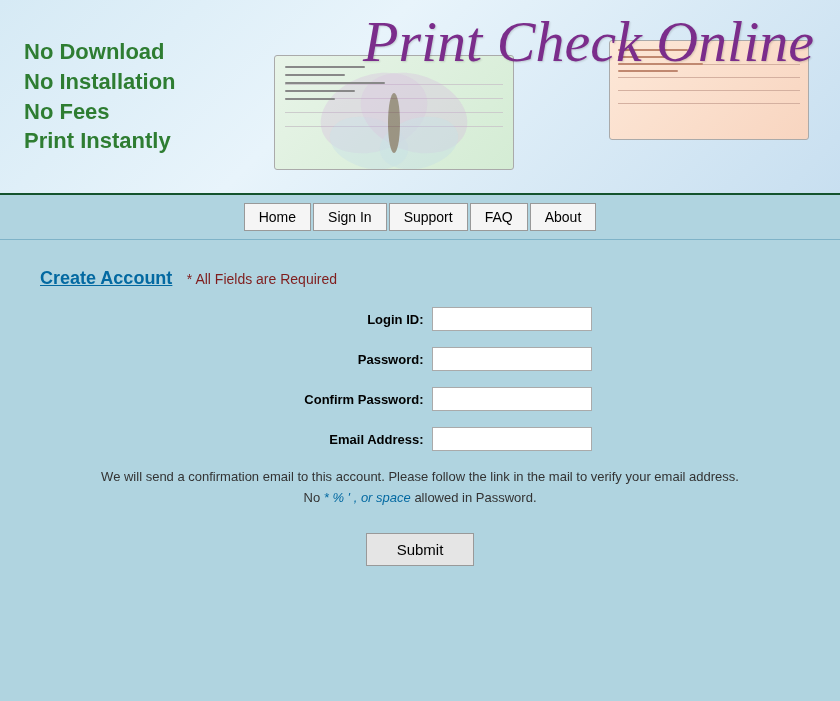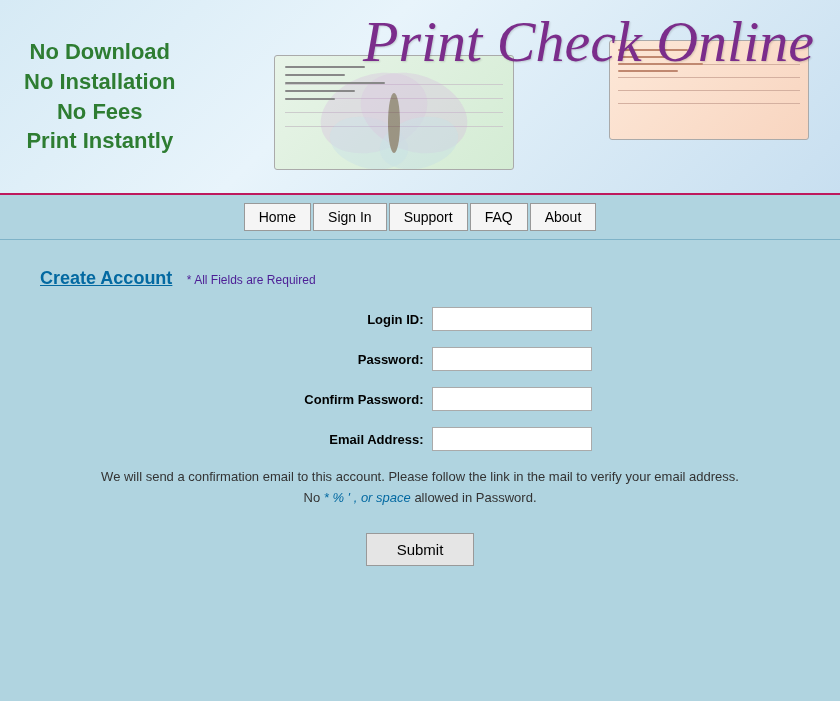--- a/index.html
+++ b/index.html
@@ -15,21 +15,20 @@
       background: linear-gradient(135deg, #d6eaf5 0%, #e8f4fb 40%, #c8dff0 100%);
       height: 193px;
       position: relative;
       overflow: hidden;
       display: flex;
       align-items: center;
     }
     .header-left {
       padding: 20px 24px;
       z-index: 2;
-      text-align: center;
     }
     .header-left p {
       color: #2e7d32;
       font-size: 22px;
       font-weight: bold;
       line-height: 1.35;
     }
     .header-right {
       position: absolute;
       right: 16px;
@@ -131,21 +130,21 @@
       border-radius: 1px;
     }
 
     
     .nav-bar {
       background: #b0d4e0;
       padding: 8px 0;
       display: flex;
       justify-content: center;
       gap: 2px;
-      border-top: 2px solid #be185d;
+      border-top: 2px solid #14532d;
       border-bottom: 1px solid #7fb3c8;
     }
     .nav-btn {
       background: #f5f5f5;
       border: 1px solid #999;
       padding: 5px 14px;
       font-size: 14px;
       cursor: pointer;
       color: #000;
       white-space: nowrap;
@@ -159,22 +158,22 @@
     }
     .section-title {
       font-size: 18px;
       font-weight: bold;
       color: #0369a1;
       text-decoration: underline;
       display: inline;
       margin-right: 10px;
     }
     .required-note {
-      color: #4c1d95;
-      font-size: 12px;
+      color: #7f1d1d;
+      font-size: 14px;
     }
     .form-area {
       margin-top: 18px;
     }
     .form-row {
       display: flex;
       align-items: center;
       margin-bottom: 16px;
       justify-content: center;
     }

